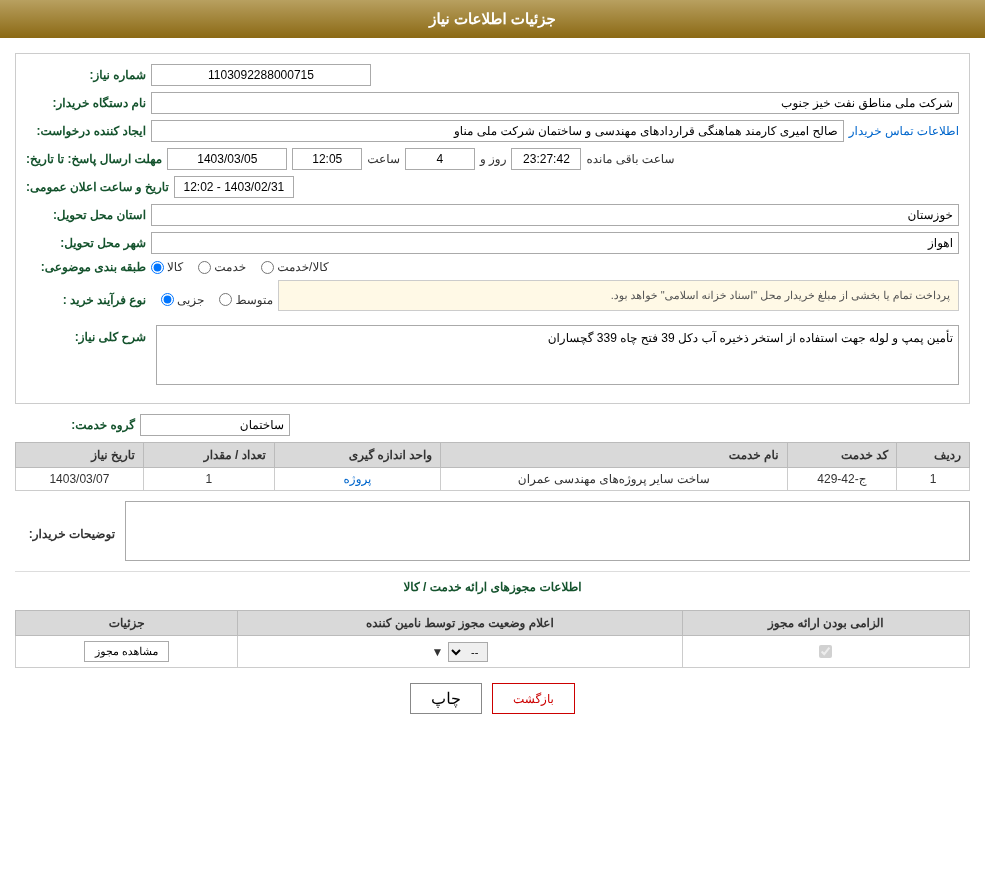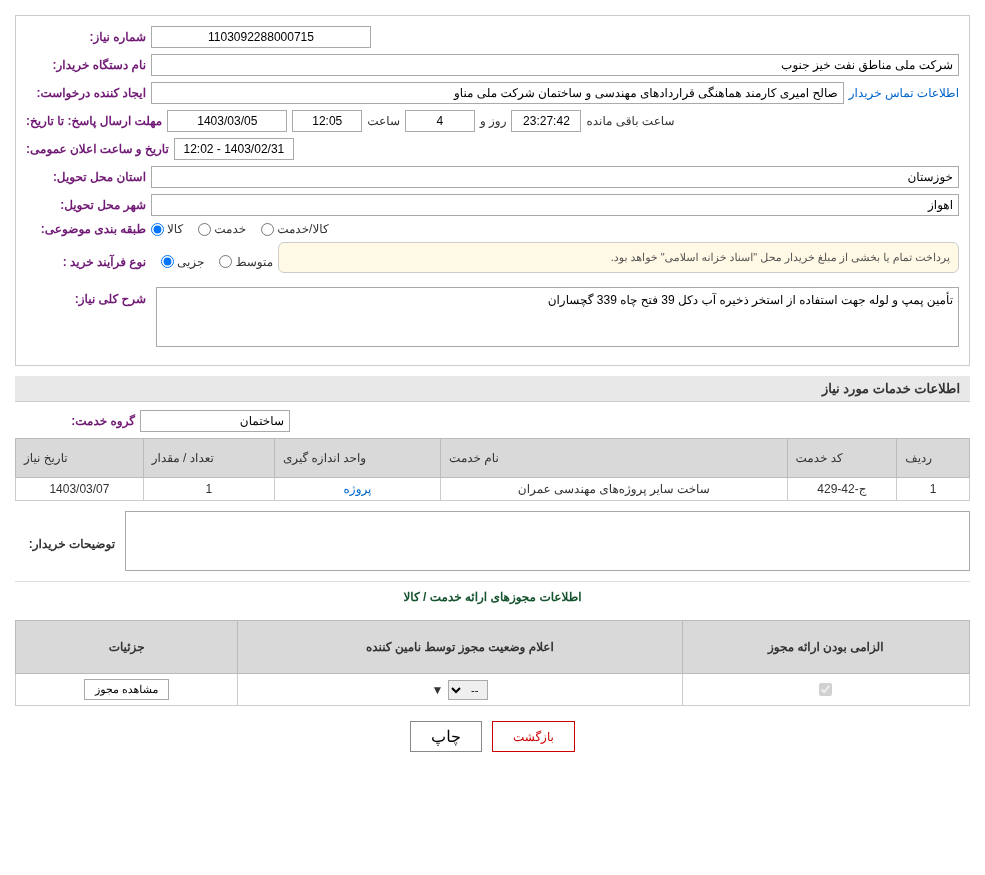--- a/index.html
+++ b/index.html
@@ -35,21 +35,21 @@
     }
     .form-row {
       display: flex;
       align-items: center;
       margin-bottom: 6px;
       gap: 5px;
       justify-content: flex-end;
     }
     .form-label {
       font-weight: bold;
-      color: #701a75;
+      color: #14532d;
       white-space: nowrap;
       text-align: right;
       min-width: 120px;
     }
     .form-input {
       border: 1px solid #aaa;
       padding: 3px 5px;
       background: #fff;
       text-align: right;
       direction: rtl;
@@ -145,23 +145,23 @@
     }
     .data-table {
       width: 100%;
       border-collapse: collapse;
       font-size: 12px;
       direction: rtl;
     }
     .data-table th {
       background: #d9d9d9;
       border: 1px solid #bbb;
-      padding: 12px 8px;
-      text-align: left;
-      font-weight: normal;
+      padding: 5px 8px;
+      text-align: right;
+      font-weight: bold;
     }
     .data-table td {
       border: 1px solid #ccc;
       padding: 4px 8px;
       text-align: center;
     }
     .data-table tr:nth-child(even) td {
       background: #f9f9f9;
     }
     .buyer-notes {
@@ -197,21 +197,21 @@
     }
     .license-table {
       width: 100%;
       border-collapse: collapse;
       font-size: 12px;
       direction: rtl;
     }
     .license-table th {
       background: #d9d9d9;
       border: 1px solid #bbb;
-      padding: 19px 8px;
+      padding: 5px 8px;
       text-align: center;
       font-weight: bold;
     }
     .license-table td {
       border: 1px solid #ccc;
       padding: 5px 8px;
       text-align: center;
     }
     .btn-view {
       background: #fff;
@@ -261,20 +261,23 @@
       align-items: center;
     }
     .divider-row {
       height: 8px;
     }
   </style>
 </head>
 <body>
 
 <div class="page-wrapper">
+  <div class="header-bar">
+    <span>جزئیات اطلاعات نیاز</span>
+  </div>
 
   <div class="content-area main-container">
 
     <div class="form-section">
 
       <div class="form-row">
         <input type="text" class="large-input" style="width: 220px; text-align: center;" value="1103092288000715">
         <span class="form-label">شماره نیاز:</span>
       </div>
 
@@ -327,21 +330,21 @@
           </div>
           <div class="radio-item">
             <span>کالا</span>
             <input type="radio" name="category" checked="" style="">
           </div>
         </div>
         <span class="form-label">طبقه بندی موضوعی:</span>
       </div>
 
       <div class="form-row" style="flex-wrap:wrap;">
-        <div class="notice-box" style="flex:1; margin-left:0;border-radius:6px;">
+        <div class="notice-box" style="flex:1; margin-left:0;">
           <span>پرداخت تمام یا بخشی از مبلغ خریدار محل "اسناد خزانه اسلامی" خواهد بود.</span>
         </div>
         <div class="radio-group" style="margin-left:10px;">
           <div class="radio-item">
             <span>متوسط</span>
             <input type="radio" name="purchase" style="">
           </div>
           <div class="radio-item">
             <span>جزیی</span>
             <input type="radio" name="purchase" checked="" style="">
@@ -352,21 +355,20 @@
 
       <div style="margin-bottom: 8px;">
         <div style="display:flex; align-items:flex-start; gap:10px;">
           <textarea class="description-textarea" style="flex: 1 1 0%; text-align: right;">تأمین پمپ و لوله جهت استفاده از استخر ذخیره آب دکل 39 فتح چاه 339 گچساران</textarea>
           <span class="form-label" style="padding-top:5px;">شرح کلی نیاز:</span>
         </div>
       </div>
     </div>
 
     <div class="services-section">
-      <div class="section-title">اطلاعات خدمات مورد نیاز</div>
 
       <div class="services-label-row">
         <input type="text" class="form-input" style="width: 150px; text-align: right;" value="ساختمان">
         <span class="form-label">گروه خدمت:</span>
       </div>
 
       <table class="data-table">
         <thead>
           <tr>
             <th>ردیف</th>

